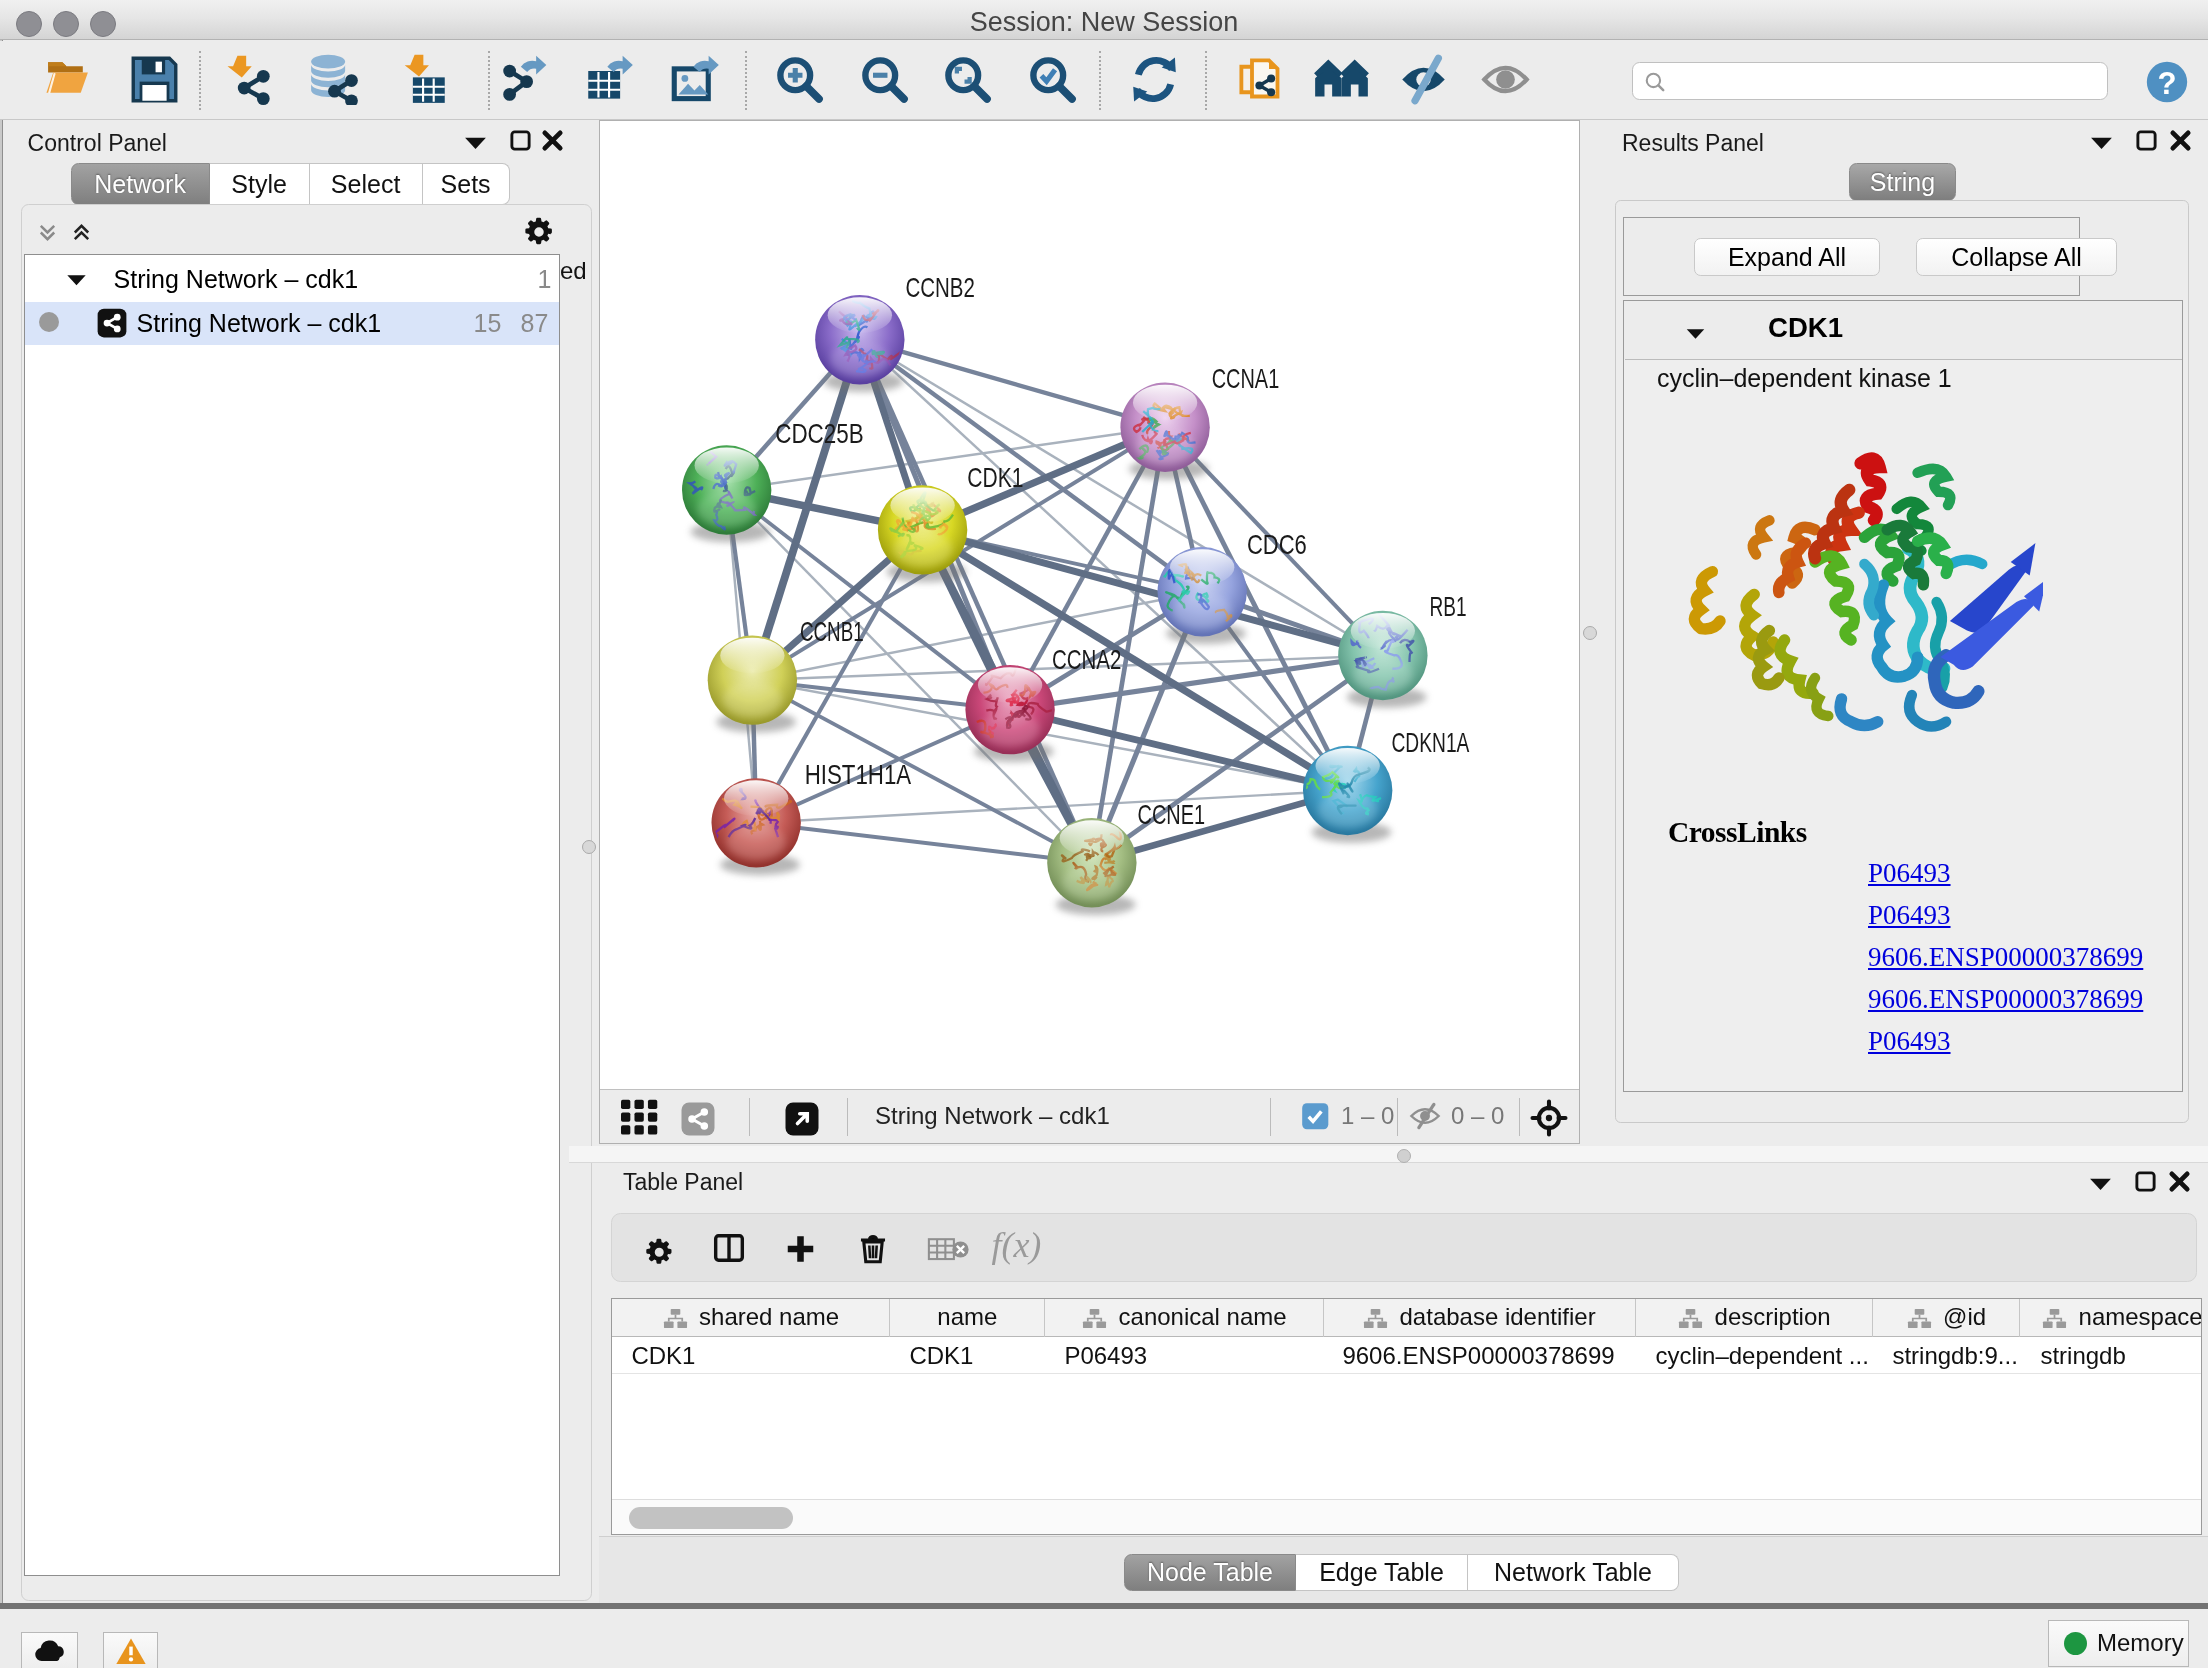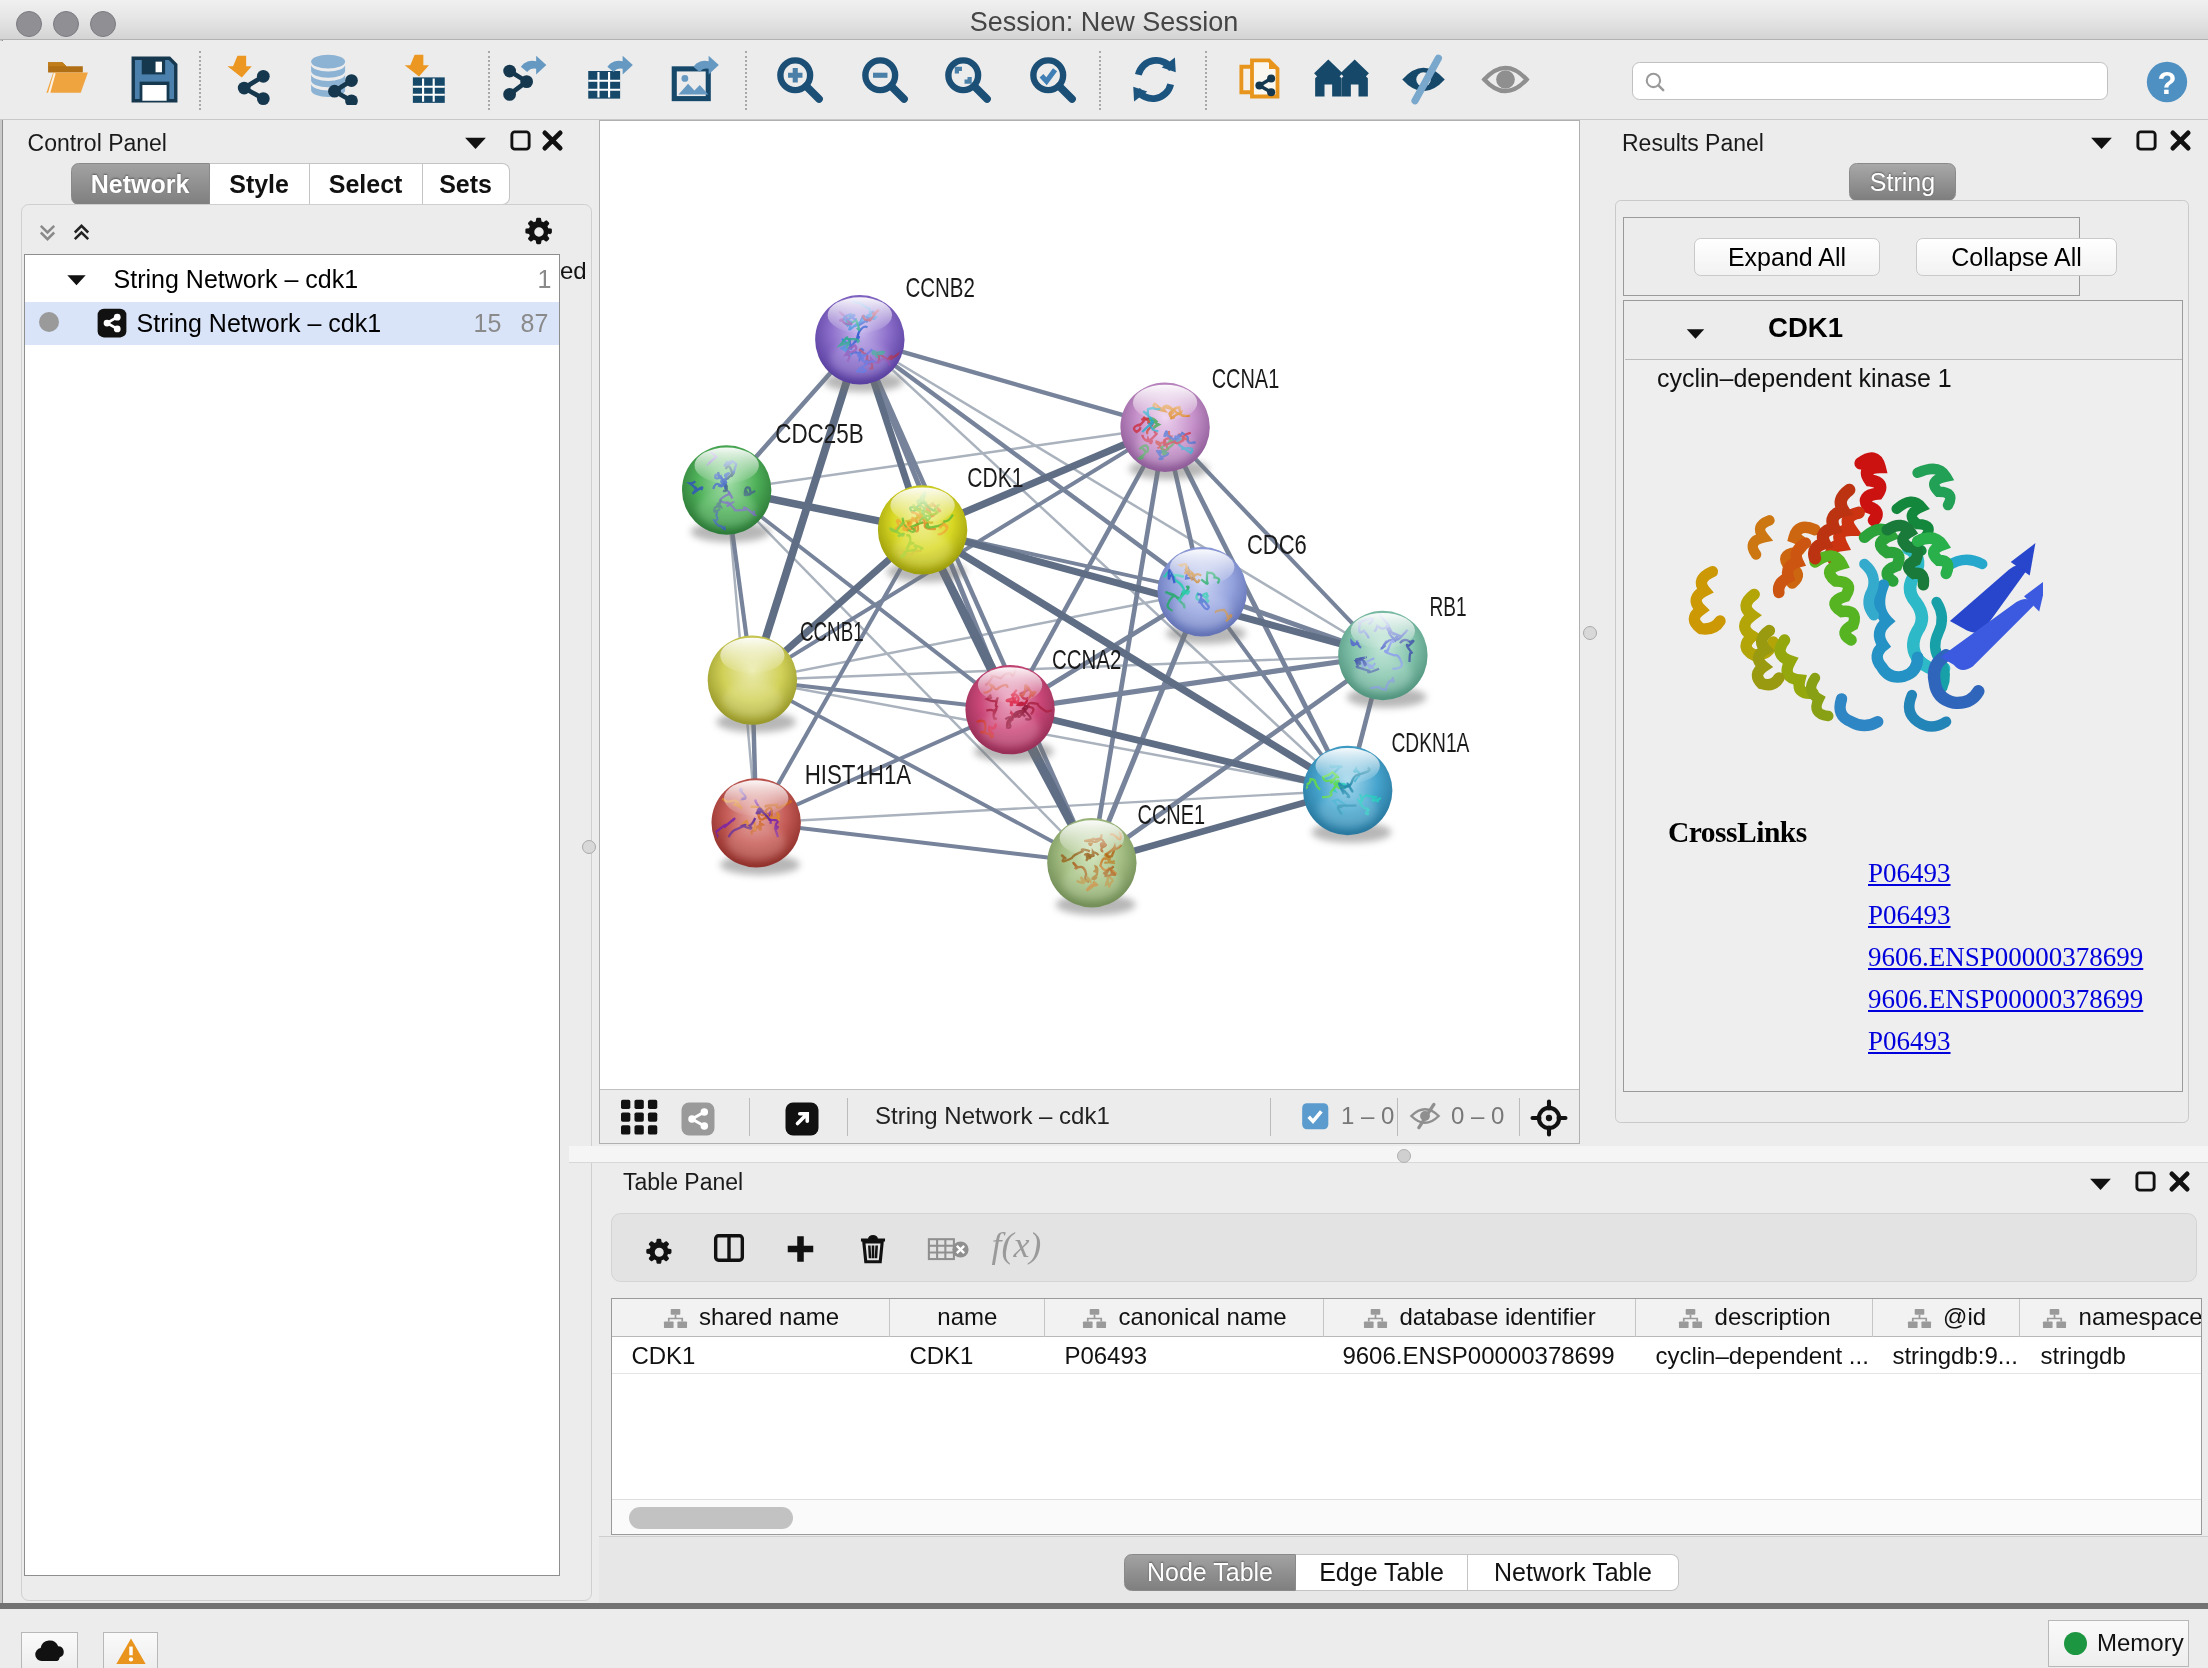--- a/index.html
+++ b/index.html
@@ -238,21 +238,21 @@
     <svg class="abs" style="left:455px;top:13.3px;width:25px;height:17px" viewBox="0 0 26 18">
         <path d="M2 4 h22 l-11 12z" fill="#111"></path>
       </svg>
     <svg class="abs" style="left:501px;top:7.6px;width:23px;height:23px" viewBox="0 0 24 24">
         <rect x="3" y="3" width="18" height="18" rx="3" fill="none" stroke="#111" stroke-width="3"></rect>
       </svg>
     <svg class="abs" style="left:533px;top:7.6px;width:23px;height:23px" viewBox="0 0 24 24">
         <path d="M4 4 L20 20 M20 4 L4 20" stroke="#111" stroke-width="5" stroke-linecap="round"></path>
       </svg>
 
-    <div class="tabrow" style="left:63px;top:42px;font-weight:bold;">
+    <div class="tabrow" style="left:63px;top:42px;">
       <div class="tab sel first" style="width:139px;">Network</div>
       <div class="tab" style="width:100px;">Style</div>
       <div class="tab" style="width:113px;">Select</div>
       <div class="tab last" style="width:87px;">Sets</div>
     </div>
     <div class="abs" id="cp-border"></div>
     <div class="abs" id="cp-bar">
       <svg class="abs" style="left:12.4px;top:7.6px;width:23px;height:23px" viewBox="0 0 24 24">
           <g fill="none" stroke="#8a8a8a" stroke-width="2.6">
             <path d="M5 5 l7 7 7-7"></path>

